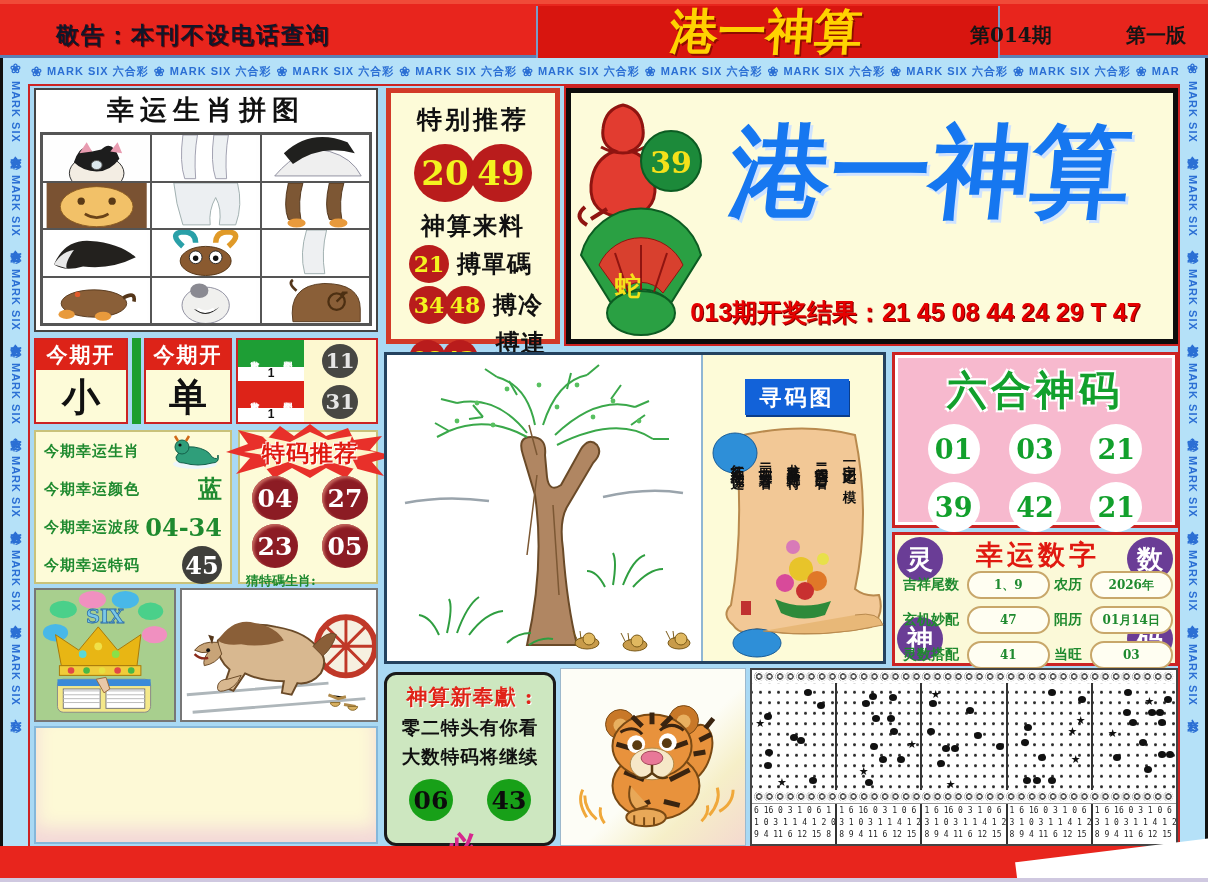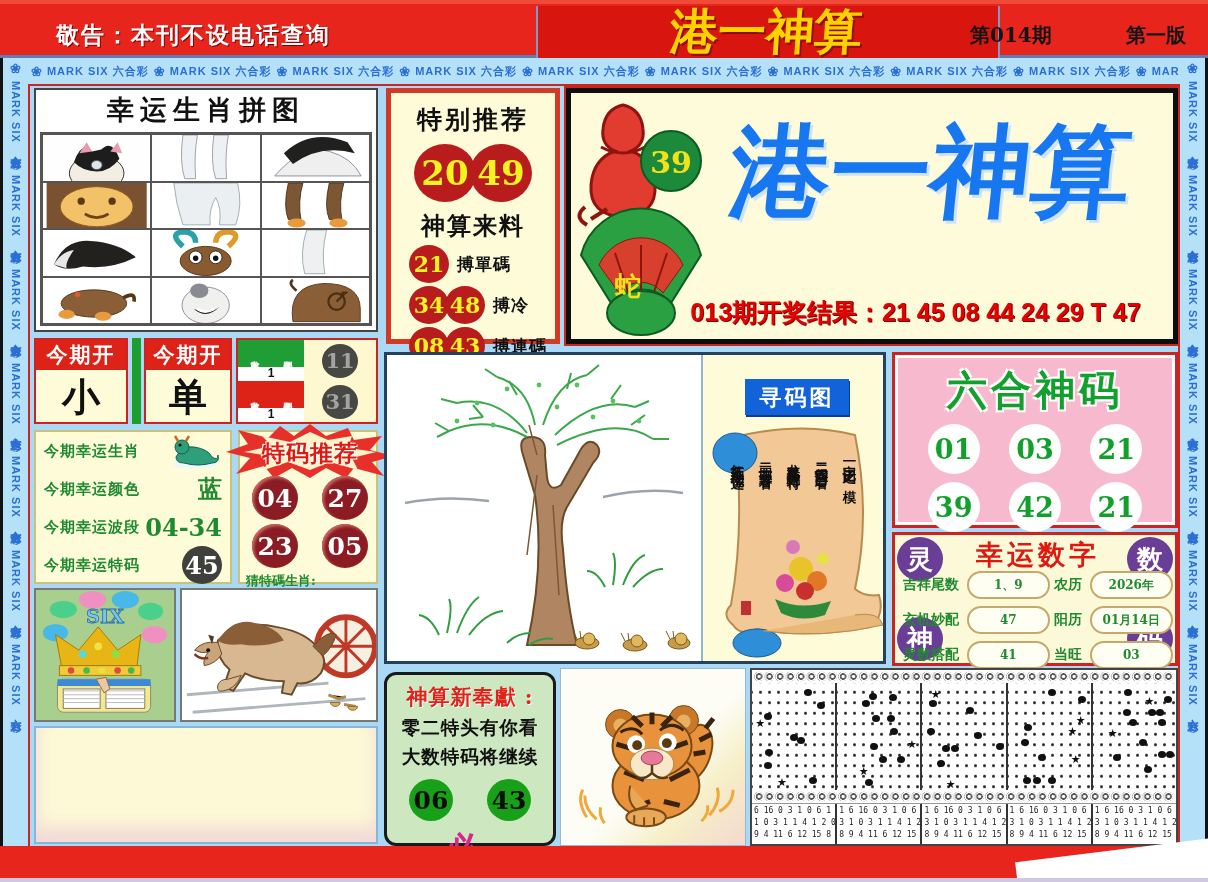--- a/index.html
+++ b/index.html
@@ -3,21 +3,21 @@
 <meta charset="utf-8">
 <style>
   html,body{margin:0;padding:0;background:#fff;}
   .page{position:relative;width:1208px;height:882px;overflow:hidden;background:#fff;
         font-family:"Liberation Sans",sans-serif;}
   .abs{position:absolute;}
 
   
   .header{left:0;top:0;width:1208px;height:58px;background:#e8251d;
           border-top:4px solid #f04a38;border-bottom:3px solid #5b7fb4;box-sizing:border-box;}
-  .header-notice{left:56px;top:16px;color:#ffffff;font-weight:bold;font-size:23px;
+  .header-notice{left:56px;top:16px;color:#0f172a;font-weight:bold;font-size:23px;
                  font-family:"DejaVu Serif",serif;letter-spacing:2px;text-shadow:1px 1px 0 #7a0000;}
   .header-titlebox{left:536px;top:2px;width:460px;height:52px;background:#d8150f;
                    border-left:2px solid #7a9cc8;border-right:2px solid #7a9cc8;}
   .header-title{left:536px;top:-4px;width:460px;text-align:center;color:#ffd200;
                 font-family:"DejaVu Serif",serif;font-weight:bold;font-size:48px;
                 transform:skewX(-4deg);text-shadow:2px 2px 0 #8f0d00;}
   .header-issue{left:970px;top:18px;color:#151515;font-size:20px;font-weight:bold;
                 font-family:"DejaVu Serif",serif;}
   .header-edition{left:1126px;top:18px;color:#151515;font-size:20px;font-weight:bold;
                   font-family:"DejaVu Serif",serif;}
@@ -56,21 +56,21 @@
   .special-title{margin-top:10px;font-family:"DejaVu Serif",serif;font-weight:bold;font-size:25px;
                  color:#111;letter-spacing:3px;}
   .bigballs{display:flex;justify-content:center;margin-top:8px;}
   .ball-green{background:#b91c1c;color:#f3f320;border-radius:50%;display:flex;align-items:center;
               justify-content:center;font-family:"DejaVu Serif",serif;font-weight:bold;}
   .ball-lg{width:62px;height:58px;font-size:34px;margin:0 -3px;}
   .special-sub{margin-top:8px;font-family:"DejaVu Serif",serif;font-weight:bold;font-size:24px;color:#111;
                letter-spacing:2px;}
   .special-row{display:flex;align-items:center;justify-content:flex-start;margin:3px 0 0 18px;}
   .ball-sm{width:40px;height:38px;font-size:22px;margin-right:-4px;}
-  .special-row .lbl{font-family:"DejaVu Serif",serif;font-weight:bold;font-size:17px;color:#111;
+  .special-row .lbl{font-family:"DejaVu Serif",serif;font-weight:bold;font-size:24px;color:#111;
                     margin-left:12px;letter-spacing:1px;}
 
   
   .masthead{left:566px;top:88px;width:612px;height:256px;background:#fdfbda;border:5px solid #0d0d0d;
             outline:2px solid #cc2323;}
   .mast-title{position:absolute;left:120px;top:28px;width:480px;text-align:center;color:#1677f0;
               font-family:"DejaVu Serif",serif;font-weight:bold;font-size:100px;line-height:1;
               transform:skewX(-6deg);text-shadow:3px 3px 0 #cfe3ff;}
   .mast-result{position:absolute;left:92px;bottom:10px;width:505px;text-align:center;color:#e60000;
                font-weight:bold;font-size:25px;font-family:"Liberation Sans",sans-serif;
@@ -86,21 +86,21 @@
   .greenbar{left:132px;top:338px;width:9px;height:86px;background:#1d9e2f;}
   .stats{left:236px;top:338px;width:142px;height:86px;background:#fff;border:2px solid #cc2323;}
   .stat-row{display:flex;height:41px;}
   .stat-left{width:66px;display:flex;flex-direction:column;}
   .stat-head{flex:1;display:flex;justify-content:space-around;align-items:center;color:#fff;}
   .stat-head span{writing-mode:vertical-rl;font-size:9px;font-weight:bold;letter-spacing:0;}
   .g{background:#1e9e35;} .r{background:#dd2318;}
   .stat-count{height:14px;background:#fff;text-align:center;font-size:12px;font-weight:bold;color:#111;
               line-height:13px;}
   .stat-right{flex:1;background:#fdf8d0;display:flex;align-items:center;justify-content:center;}
-  .ball-dark{background:#474743;color:#a3a3a3;border-radius:50%;width:36px;height:34px;display:flex;
+  .ball-dark{background:#474743;color:#e5e5e5;border-radius:50%;width:36px;height:34px;display:flex;
              align-items:center;justify-content:center;font-family:"DejaVu Serif",serif;
              font-weight:bold;font-size:21px;}
 
   
   .lucky{left:34px;top:430px;width:198px;height:154px;background:#fdfbd8;border:2px solid #c9c27a;}
   .lucky-row{display:flex;align-items:center;height:38px;padding:0 8px;}
   .lucky-lbl{color:#1f8a2f;font-weight:bold;font-size:15px;font-family:"DejaVu Serif",serif;
              letter-spacing:1px;flex:1;}
   .lucky-val{color:#1f8a2f;font-weight:bold;font-family:"DejaVu Serif",serif;}
   .v-color{font-size:24px;}

